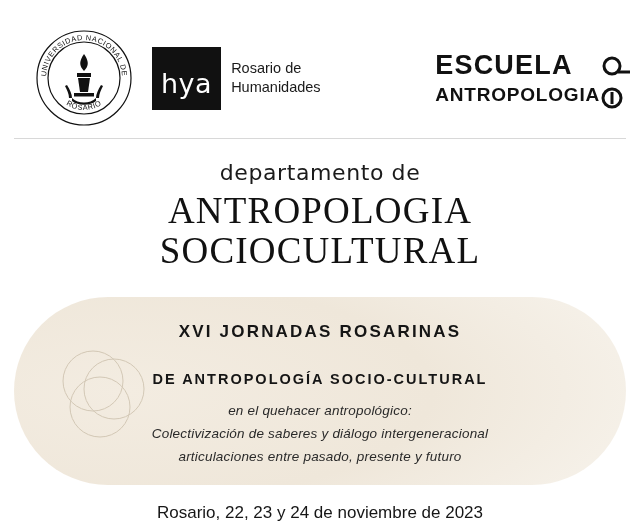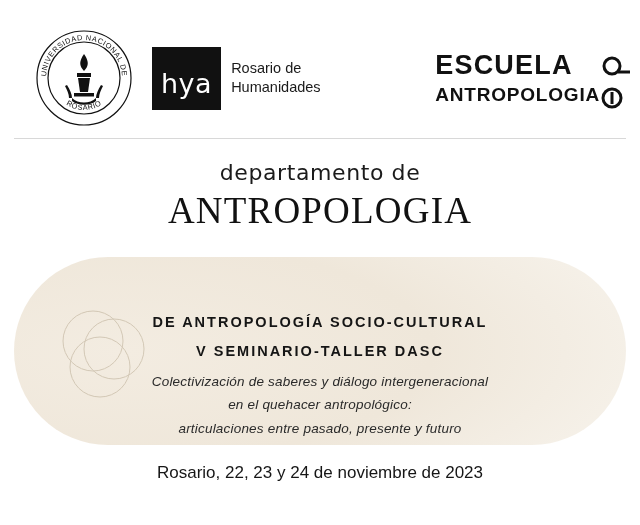--- a/index.html
+++ b/index.html
@@ -254,37 +254,38 @@
     </div>
   </div>
 </div>
 
 <div class="divider"></div>
 
 <div class="dept">
   <div class="dept-sub">departamento de</div>
   <div class="dept-main">
     <span>ANTROPOLOGIA</span>
+    <span>SOCIOCULTURAL</span>
   </div>
 </div>
 
 <div class="banner-wrap">
   <div class="banner">
     <div class="banner-rings">
       <svg width="110" height="110" viewBox="0 0 110 110" aria-hidden="true">
         <circle cx="45" cy="40" r="30" fill="none" stroke="#b9ab93" stroke-width="1"></circle>
         <circle cx="66" cy="48" r="30" fill="none" stroke="#b9ab93" stroke-width="1"></circle>
         <circle cx="52" cy="66" r="30" fill="none" stroke="#b9ab93" stroke-width="1"></circle>
       </svg>
     </div>
     <div class="banner-content">
+      <div class="j-line1">XVI JORNADAS ROSARINAS</div>
       <div class="j-line2">DE ANTROPOLOGÍA SOCIO-CULTURAL</div>
-      <div class="j-line3">V SEMINARIO-TALLER DASC</div>
       <div class="j-sub">
+        <span>en el quehacer antropológico:</span>
         <span>Colectivización de saberes y diálogo intergeneracional</span>
-        <span>en el quehacer antropológico:</span>
         <span>articulaciones entre pasado, presente y futuro</span>
       </div>
     </div>
   </div>
 </div>
 
 <div class="footer">Rosario, 22, 23 y 24 de noviembre de 2023</div>
 
 </body></html>

